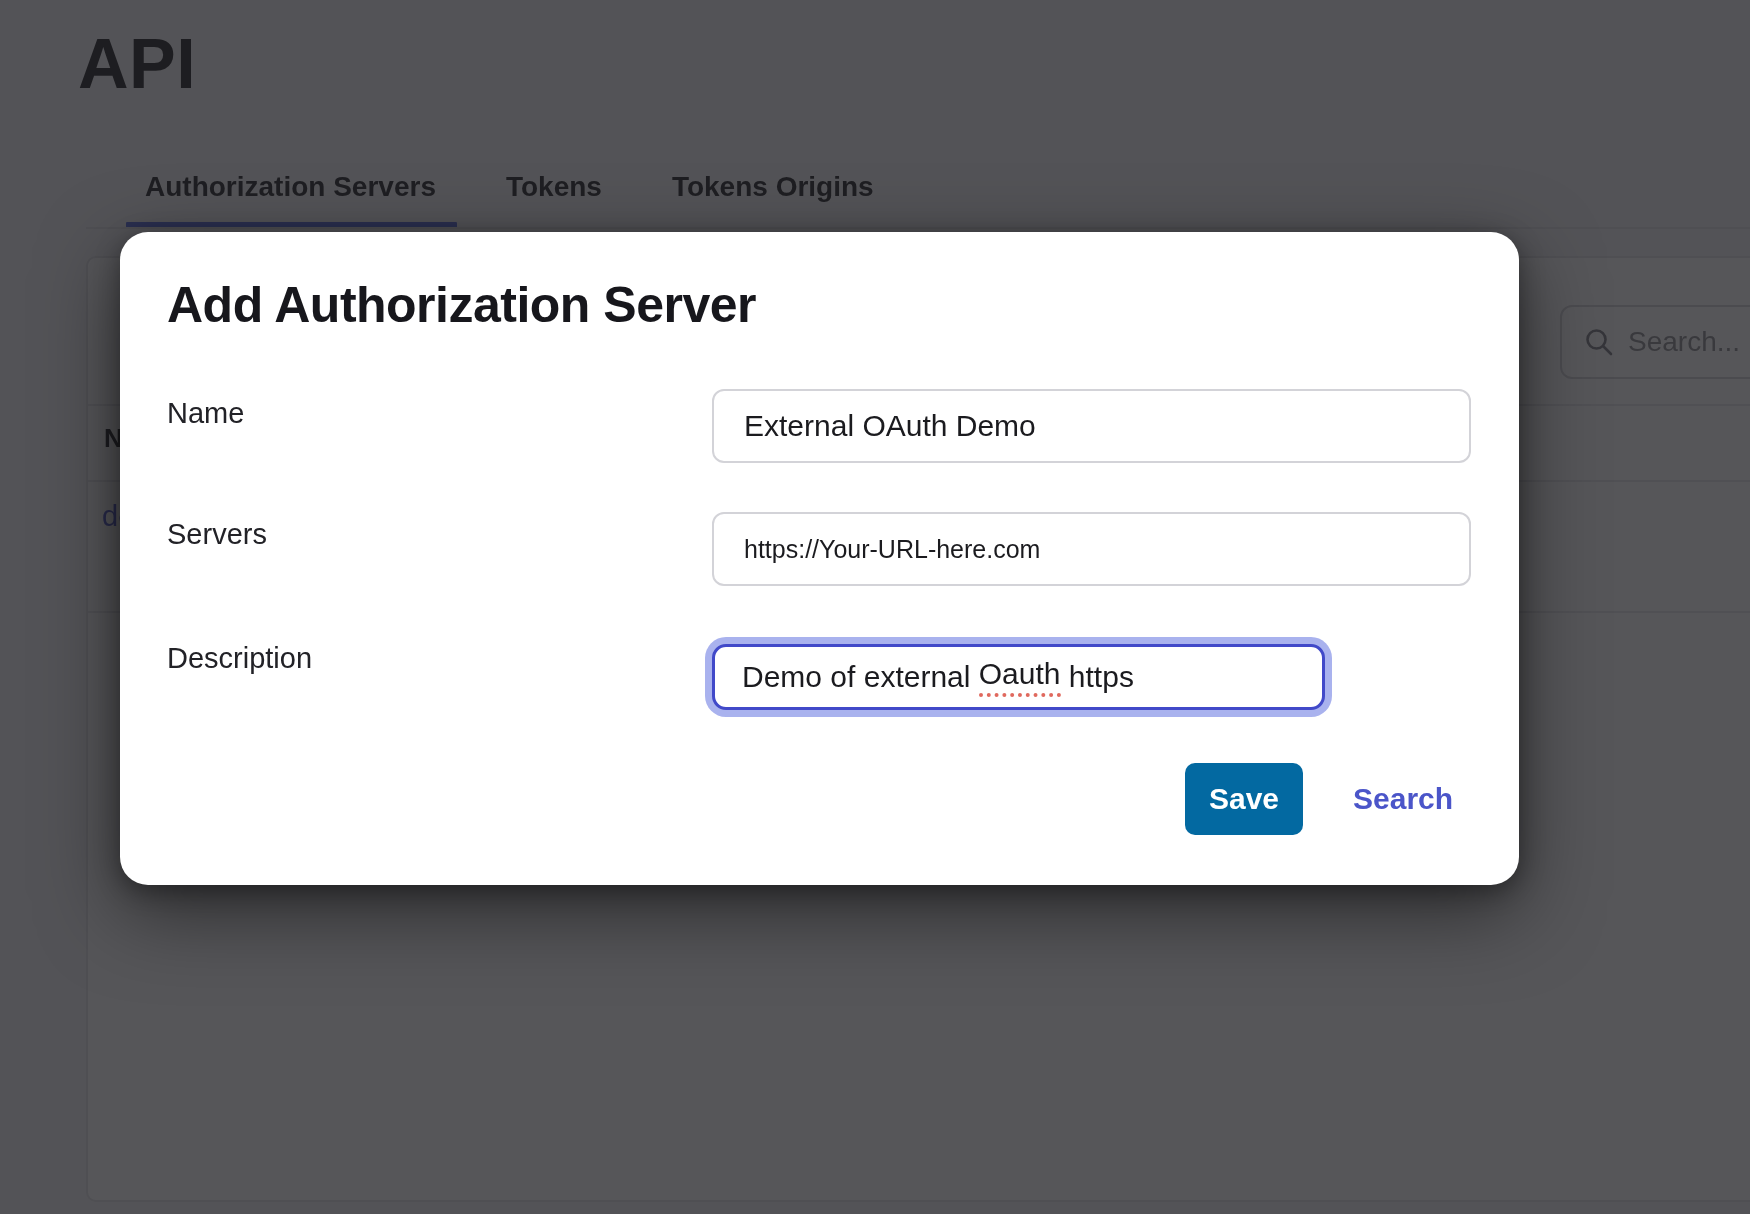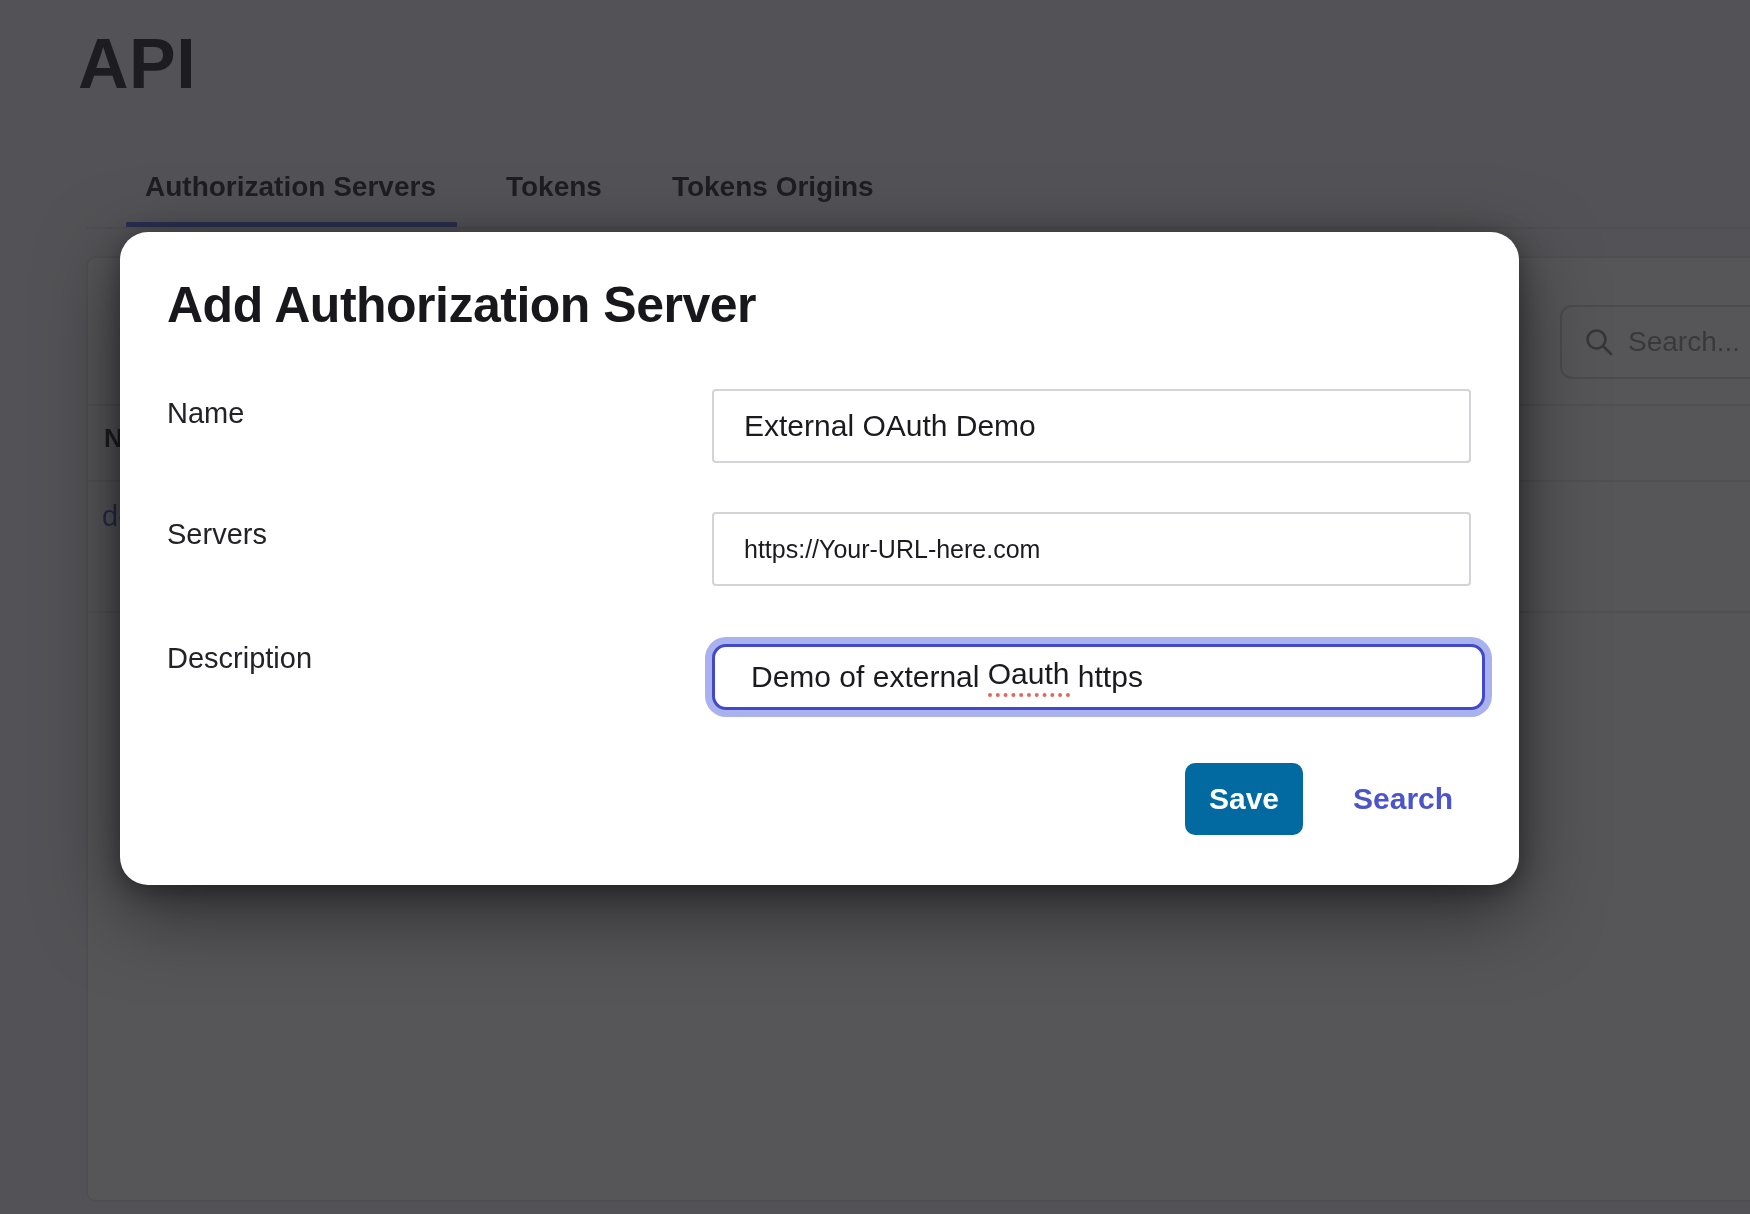--- a/index.html
+++ b/index.html
@@ -58,31 +58,31 @@
   .modal-title {
     position:absolute; left:47px; top:44px;
     font-size:50px; font-weight:700; letter-spacing:-0.5px; color:#17171c;
   }
   .field-label { position:absolute; left:47px; font-size:29px; color:#222227; }
   .label-name        { top:165px; }
   .label-audience    { top:286px; }
   .label-description { top:410px; }
   .text-input {
     position:absolute; left:592px; width:759px; height:74px;
-    border:2px solid #d3d3d8; border-radius:4px; background:#fff;
+    border:2px solid #d3d3d8; border-radius:12px; background:#fff;
     font-family:"Liberation Sans", sans-serif; font-size:30px; color:#1b1b1f;
     padding-left:30px; outline:none;
   }
   .input-name     { top:157px; }
   .input-audience { top:280px; font-size:25px; }
   .desc-input {
-    position:absolute; left:592px; top:412px; width:773px; height:66px;
+    position:absolute; left:592px; top:412px; width:613px; height:66px;
     border:3px solid #4149c9; border-radius:14px; background:#fff;
     box-shadow:0 0 0 7px #a9b2ee;
-    display:flex; align-items:center; padding-left:36px;
+    display:flex; align-items:center; padding-left:27px;
     font-size:30px; color:#1b1b1f; cursor:text; white-space:pre;
   }
   .misspell {
     border-bottom:4px dotted #e0695e;
     padding-bottom:2px;
   }
   .save-button {
     position:absolute; left:1065px; top:531px; width:118px; height:72px;
     background:#0369a1; border:none; border-radius:10px; cursor:pointer;
     font-family:"Liberation Sans", sans-serif; font-size:30px; font-weight:700; color:#ffffff;

